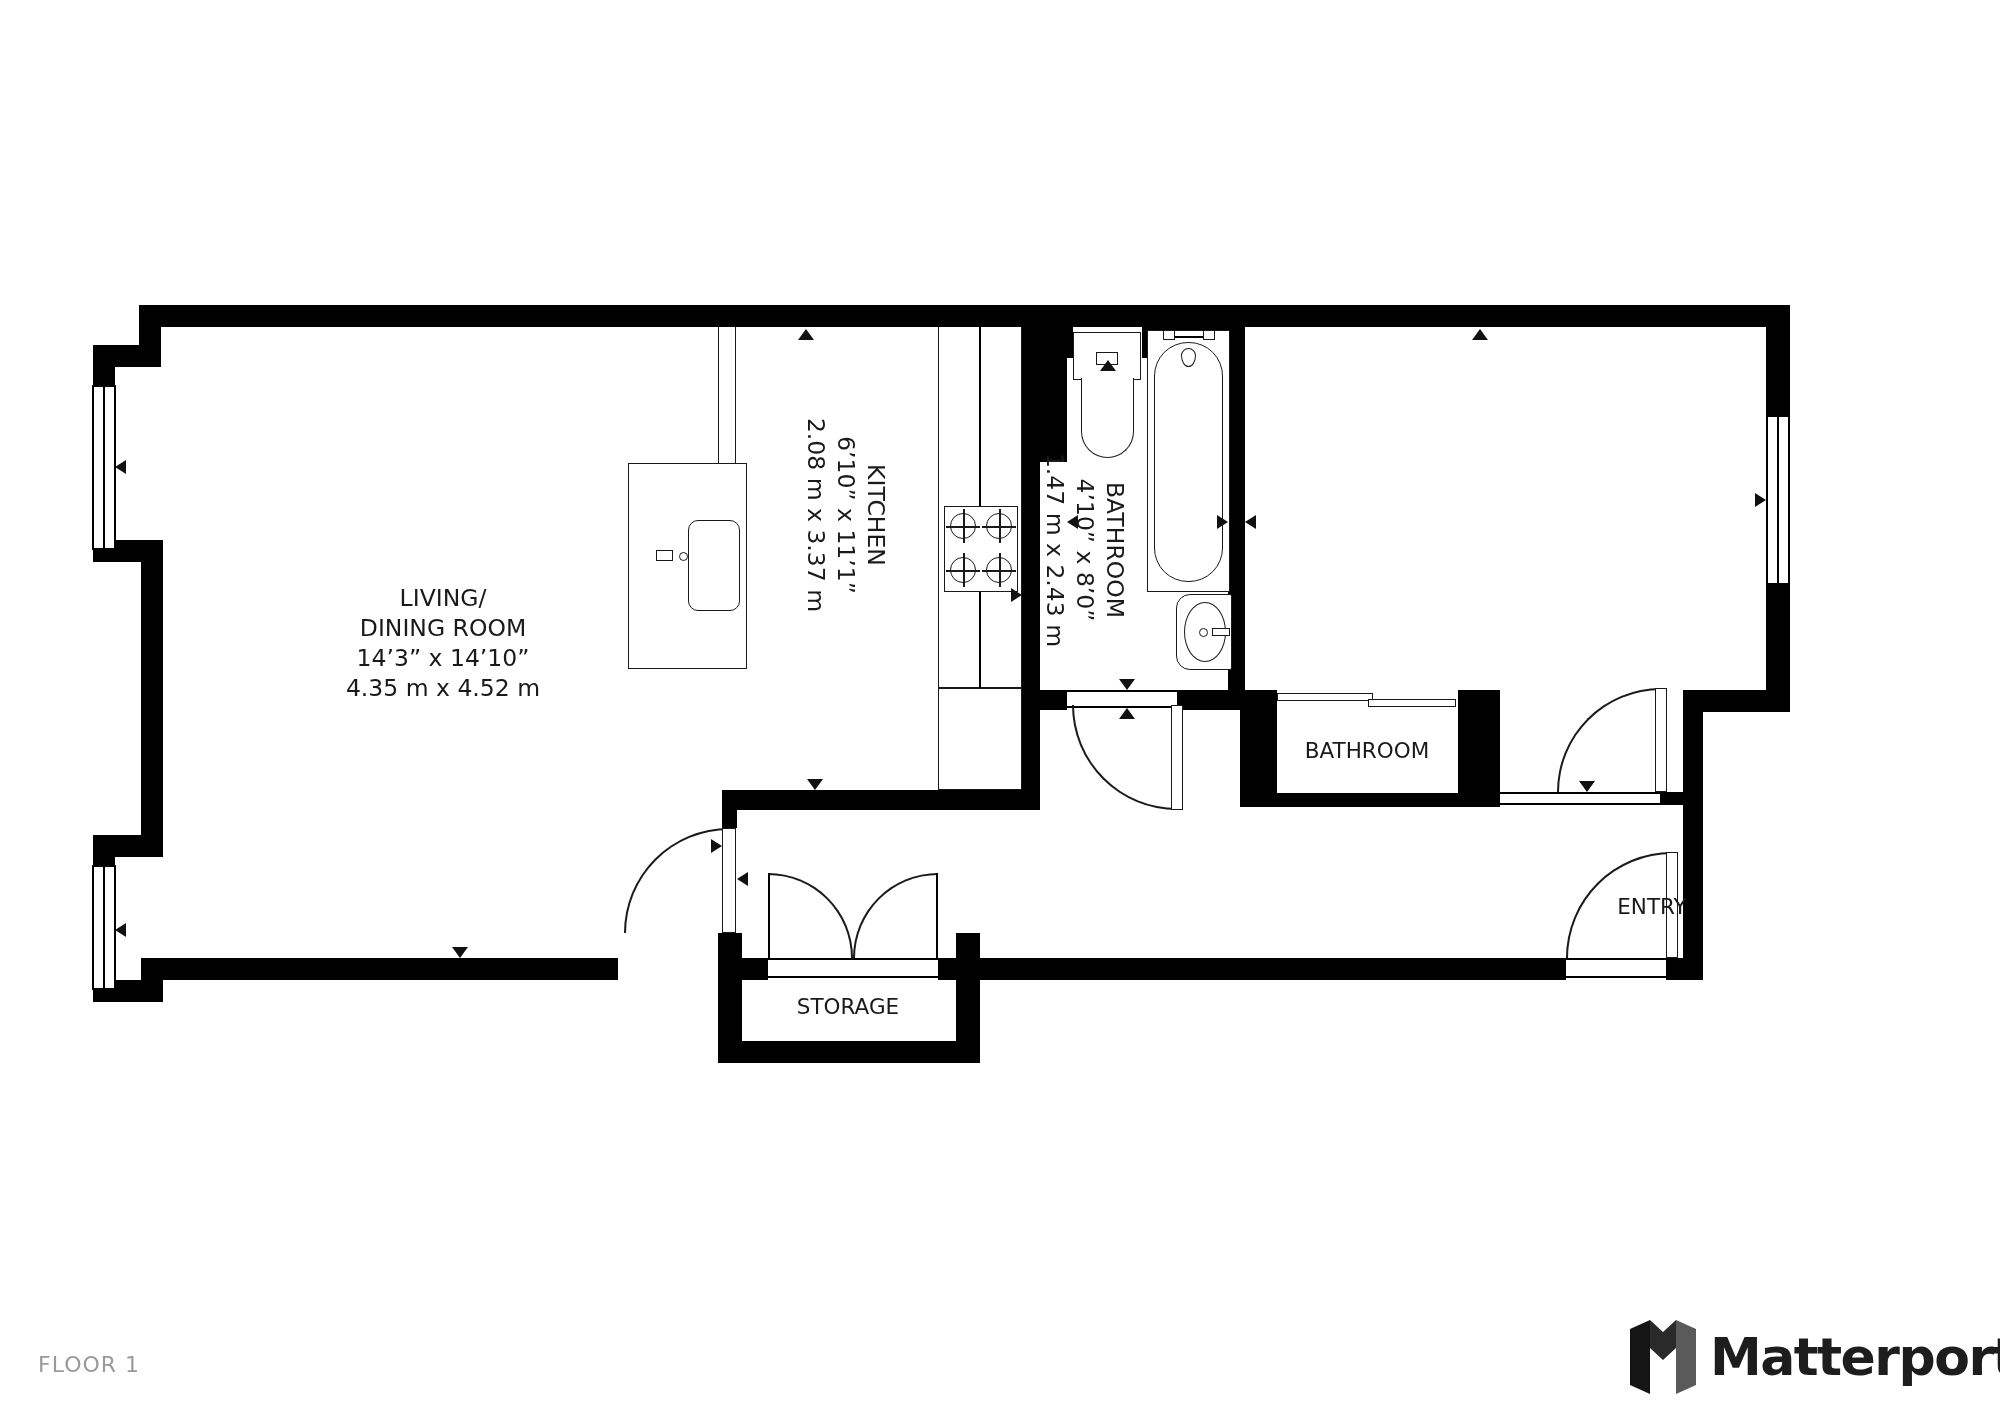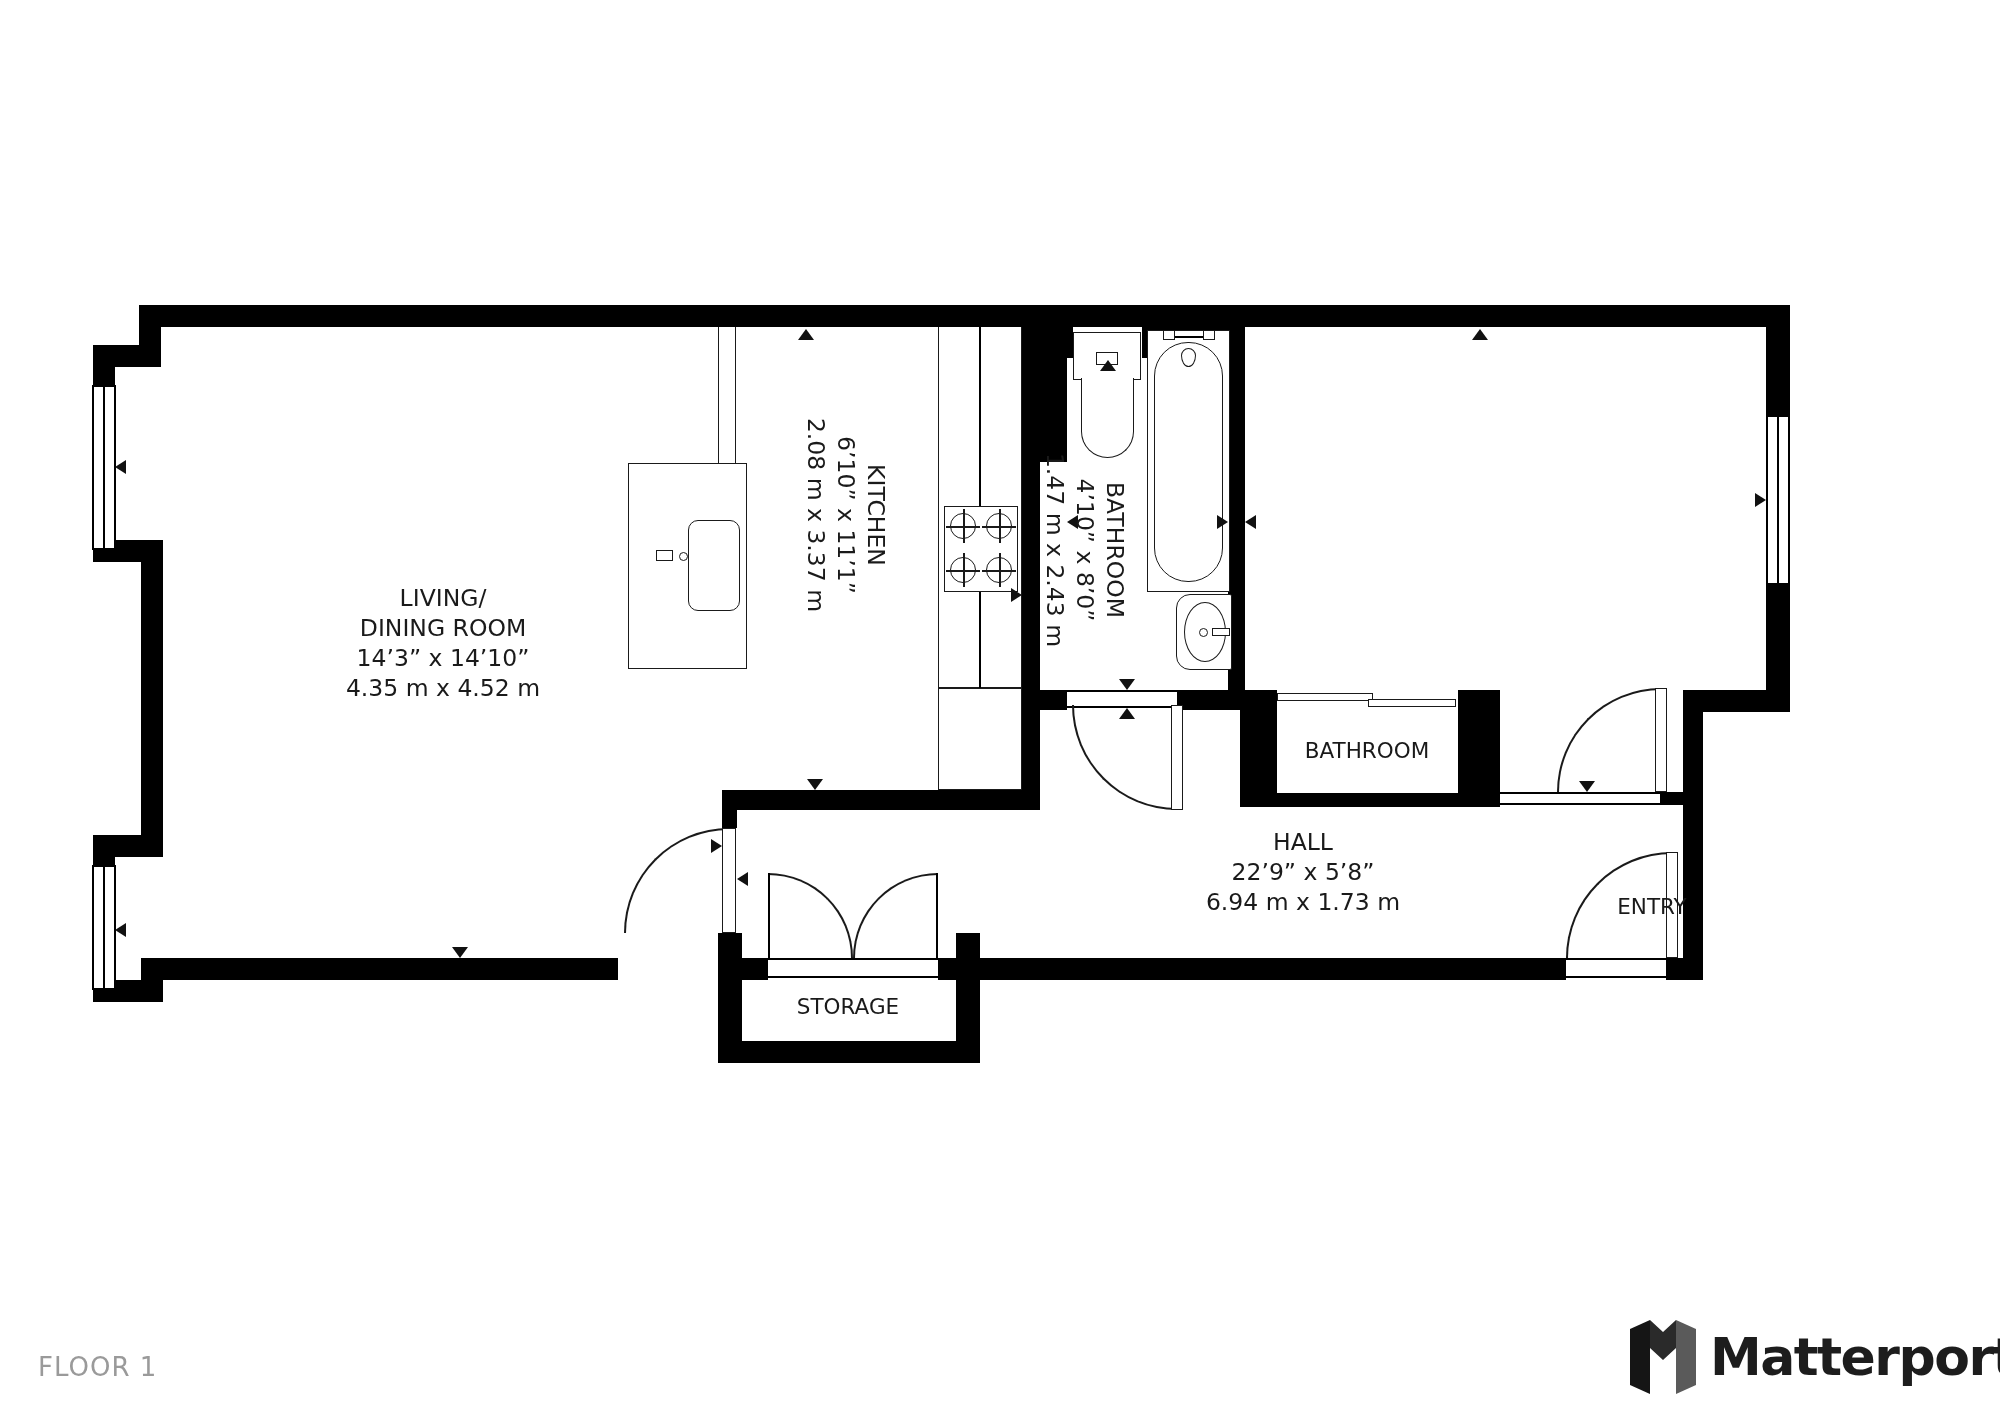--- a/index.html
+++ b/index.html
@@ -20,21 +20,21 @@
   .tri.down{border-left:8px solid transparent;border-right:8px solid transparent;border-top:11px solid #111;}
   .tri.left{border-top:7px solid transparent;border-bottom:7px solid transparent;border-right:11px solid #111;}
   .tri.right{border-top:7px solid transparent;border-bottom:7px solid transparent;border-left:11px solid #111;}
   .burner{position:absolute;width:26px;height:26px;border:1.5px solid #1a1a1a;border-radius:50%;box-sizing:border-box;}
   .burner i{position:absolute;left:50%;top:-5px;width:1.5px;height:34px;background:#1a1a1a;}
   .burner b{position:absolute;top:50%;left:-5px;height:1.5px;width:34px;background:#1a1a1a;}
   #footer-center{position:absolute;left:1010px;top:1311px;transform:translateX(-50%);text-align:center;white-space:nowrap;}
   #footer-center .l1{font-size:20px;line-height:22px;color:#1f1f1f;}
   #footer-center .l2{font-size:20px;line-height:22px;color:#1f1f1f;}
   #footer-center .l3{font-size:15px;line-height:17px;color:#a3a3a3;margin-top:6px;}
-  #floor-label{position:absolute;left:38px;top:1352px;font-size:26px;color:#9a9a9a;letter-spacing:1px;}
+  #floor-label{position:absolute;left:38px;top:1352px;font-size:22px;color:#9a9a9a;letter-spacing:1px;}
   #brand{position:absolute;left:1630px;top:1320px;display:flex;align-items:center;gap:14px;}
   #brand .word{font-size:52px;font-weight:700;color:#1d1d1d;letter-spacing:-1.5px;}
 </style>
 </head>
 <body>
 
 <div id="stage">
 
   <div class="w" style="left:139px;top:305px;width:1651px;height:22px;"></div>
 
@@ -194,25 +194,20 @@
     <div>2.08 m x 3.37 m</div>
   </div>
 
   <div class="room-label rot" style="left:1085px;top:550px;">
     <div>BATHROOM</div>
     <div>4’10” x 8’0”</div>
     <div>1.47 m x 2.43 m</div>
   </div>
 
 
-  <div class="room-label" style="left:1303px;top:872px;">
-    <div>HALL</div>
-    <div>22’9” x 5’8”</div>
-    <div>6.94 m x 1.73 m</div>
-  </div>
 
   <div class="room-label small" style="left:1367px;top:751px;">
     <div>BATHROOM</div>
   </div>
 
   <div class="room-label small" style="left:1652px;top:907px;">
     <div>ENTRY</div>
   </div>
 
   <div class="room-label small" style="left:848px;top:1007px;">

